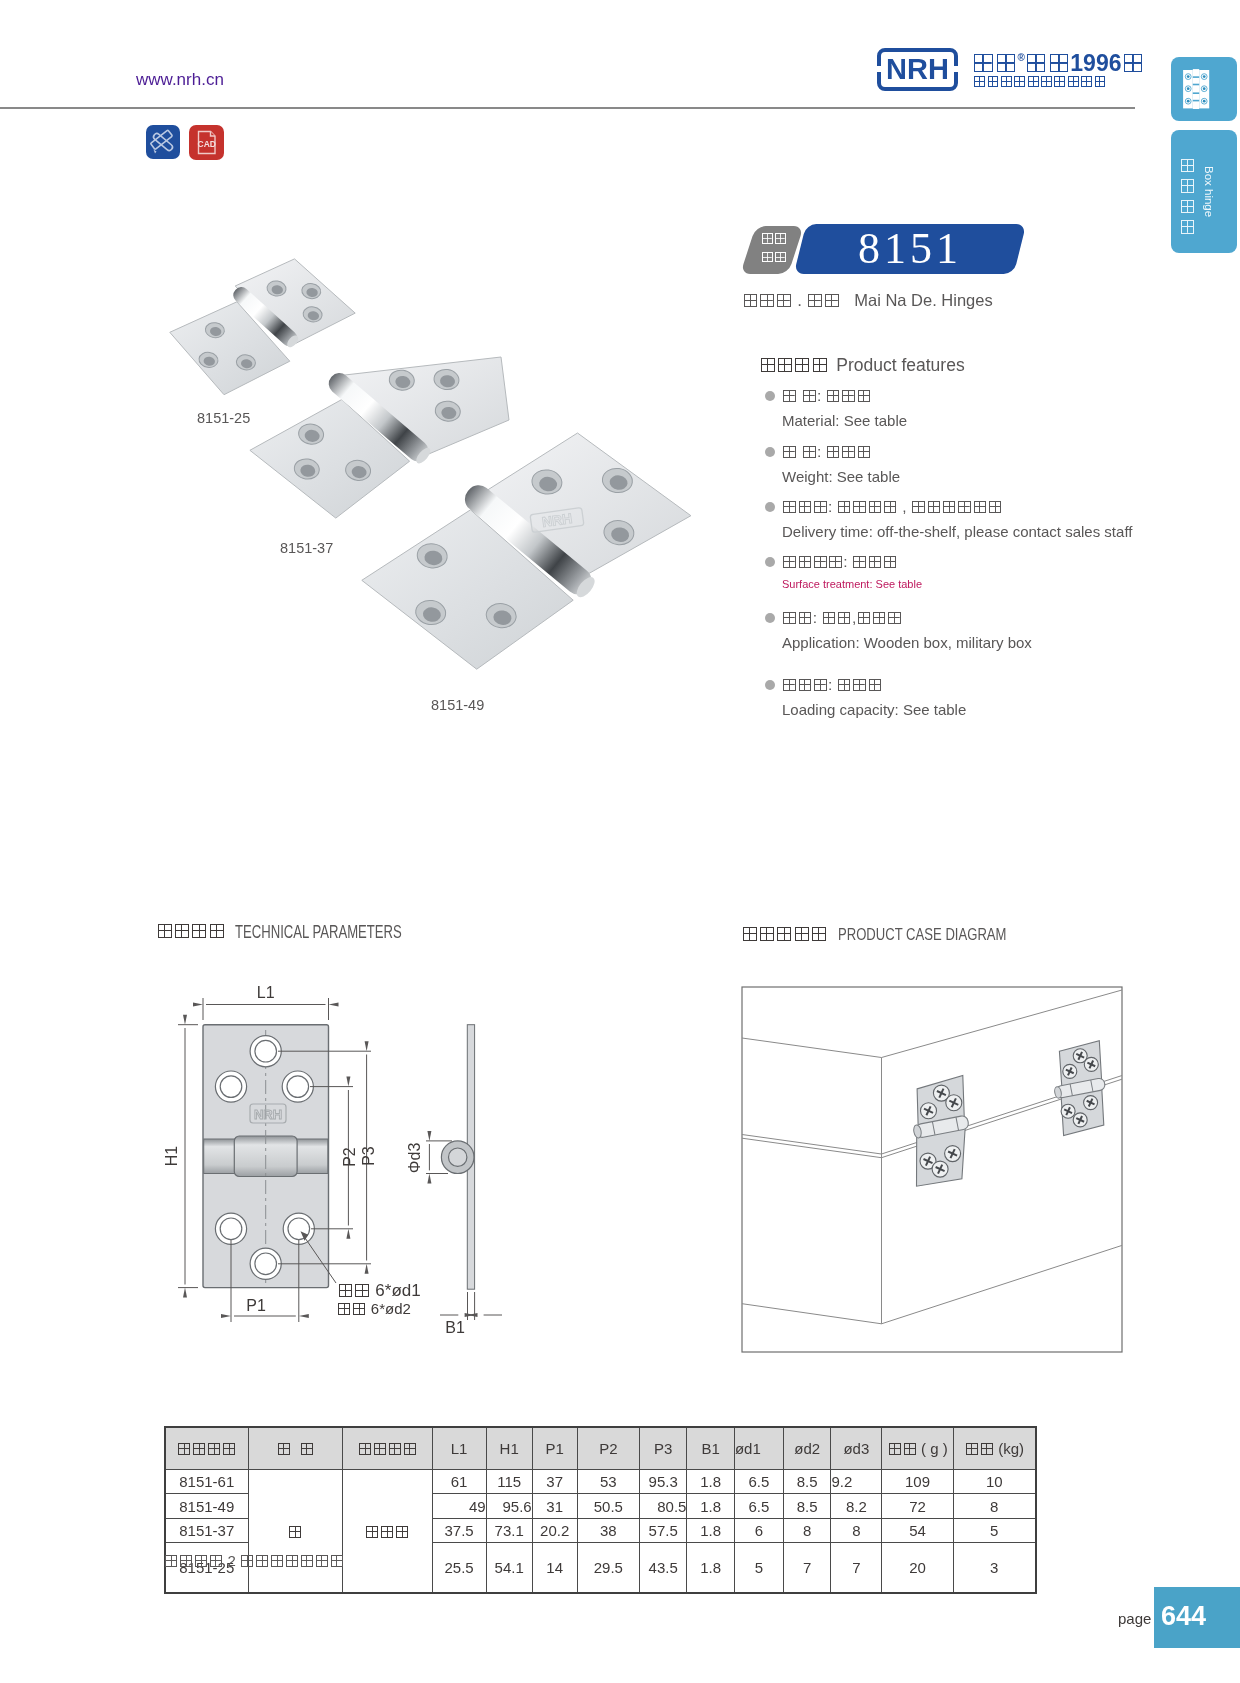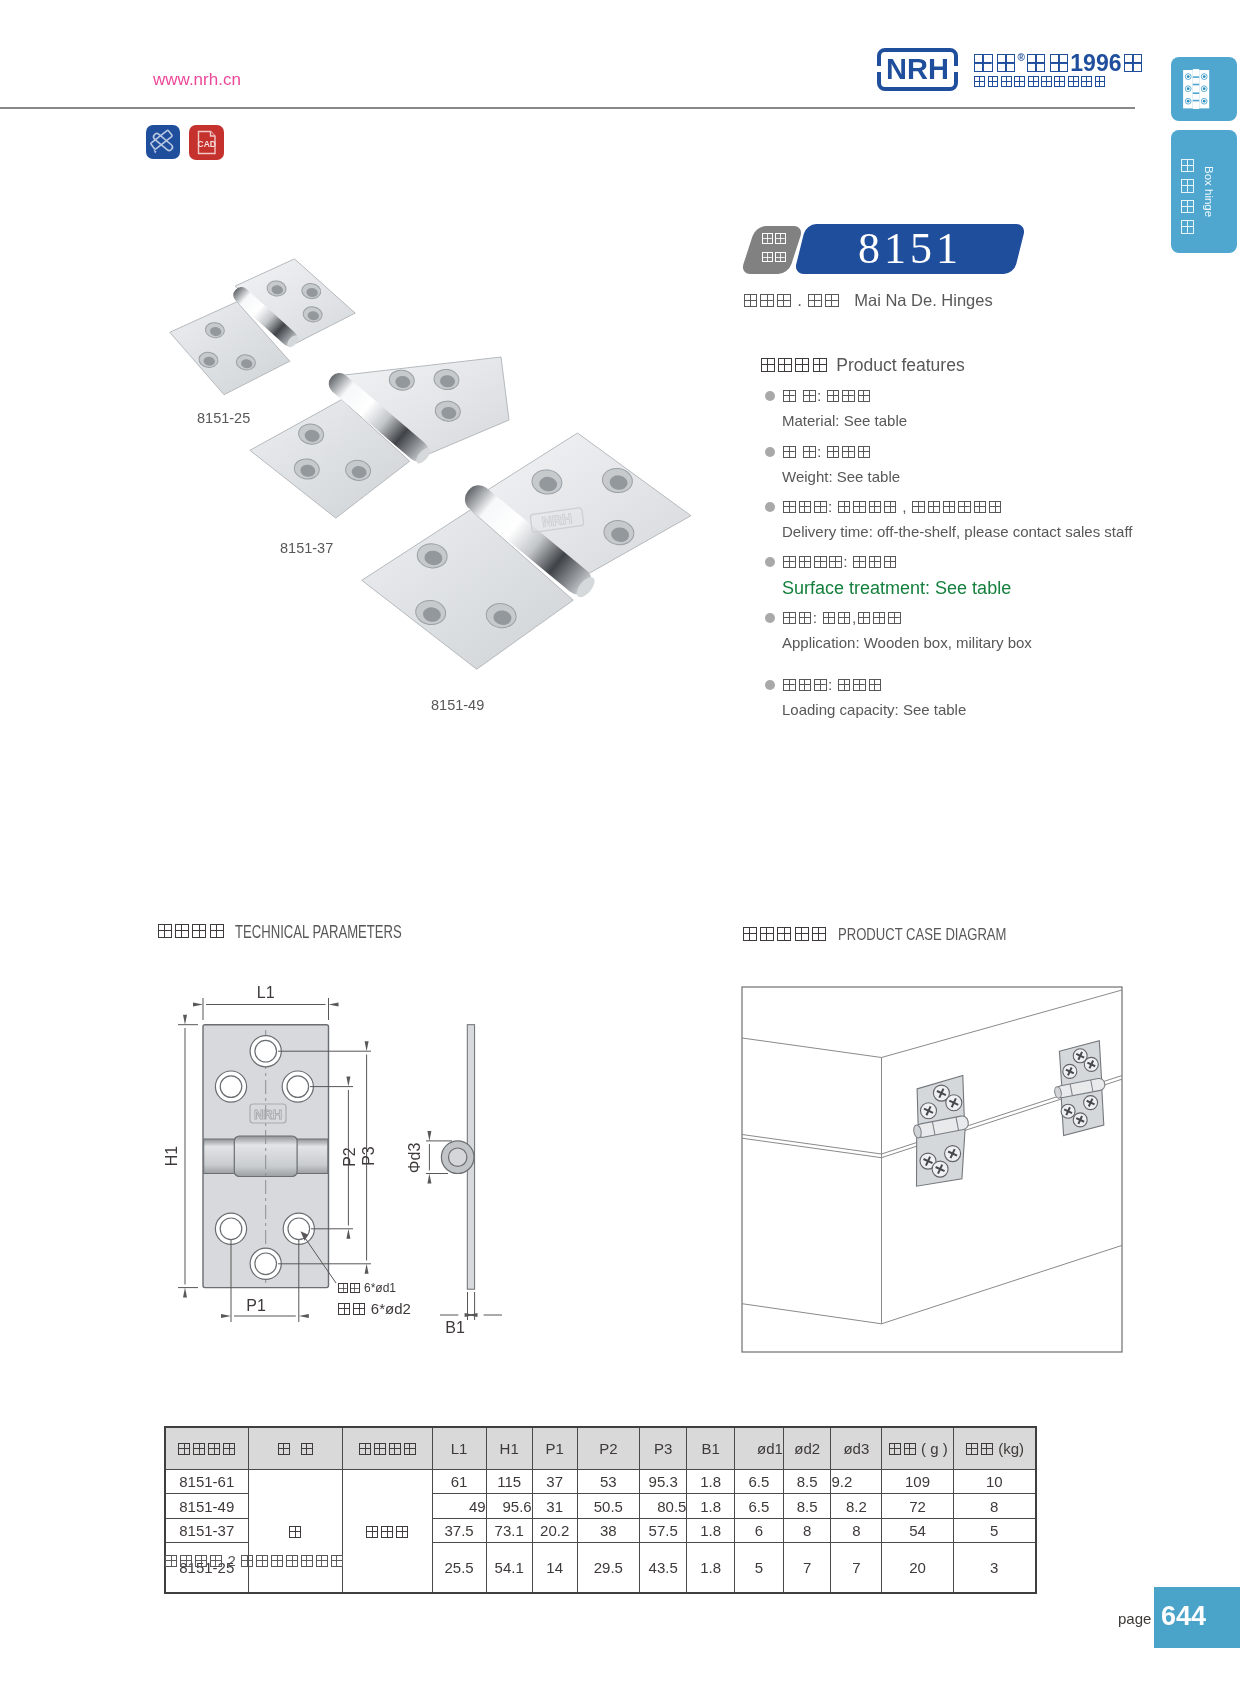--- a/index.html
+++ b/index.html
@@ -4,21 +4,21 @@
 *{margin:0;padding:0;box-sizing:border-box}
 body{width:1240px;height:1683px;position:relative;background:#fff;font-family:"Liberation Sans",sans-serif;overflow:hidden}
 .abs{position:absolute}
 i.z{display:inline-block;width:.80em;height:.80em;border:.065em solid currentColor;margin:0 .095em;vertical-align:-.065em;
 background:linear-gradient(currentColor,currentColor) 50% 50%/.065em 100% no-repeat,linear-gradient(currentColor,currentColor) 50% 50%/100% .065em no-repeat}
 i.z.b{border-width:.085em;background:linear-gradient(currentColor,currentColor) 50% 50%/.085em 100% no-repeat,linear-gradient(currentColor,currentColor) 50% 50%/100% .085em no-repeat}
 .co{letter-spacing:0}
 table{border-collapse:collapse}
 </style></head><body>
 
-<div class="abs" style="left:153px;top:70px;font-size:17px;color:#ec4899">www.nrh.cn</div>
+<div class="abs" style="left:136px;top:70px;font-size:17px;color:#4c1d95">www.nrh.cn</div>
 
 <div class="abs" style="left:0;top:107px;width:1135px;height:2px;background:#898989"></div>
 
 <div class="abs" style="left:877px;top:48px;width:81px;height:43px;border:4px solid #1f4e9d;border-radius:8px;color:#1f4e9d;font-weight:bold;font-size:29px;text-align:center;line-height:34px">NRH</div>
 <div class="abs" style="left:875px;top:66px;width:8px;height:6px;background:#fff"></div>
 <div class="abs" style="left:952px;top:66px;width:8px;height:6px;background:#fff"></div>
 
 <div class="abs" style="left:972px;top:50px;font-size:23px;font-weight:bold;color:#1f4e9d;white-space:nowrap"><i class="z b"></i><i class="z b"></i><span style="font-size:10px;vertical-align:10px">®</span><i class="z b"></i><i class="z b"></i>1996<i class="z b"></i></div>
 
 <div class="abs" style="left:973px;top:74px;width:165px;font-size:13.5px;font-weight:bold;color:#1f4e9d;letter-spacing:2.5px;white-space:nowrap"><i class="z b"></i><i class="z b"></i><i class="z b"></i><i class="z b"></i><i class="z b"></i><i class="z b"></i><i class="z b"></i><i class="z b"></i><i class="z b"></i><i class="z b"></i></div>
@@ -93,21 +93,21 @@
 <div class="abs" style="left:765px;top:447px;width:10px;height:10px;border-radius:50%;background:#a9a9a9"></div>
 <div class="abs" style="left:782px;top:443px;font-size:15.5px;color:#595757;white-space:nowrap"><i class="z"></i> <i class="z"></i><span class="co">: </span><i class="z"></i><i class="z"></i><i class="z"></i></div>
 <div class="abs" style="left:782px;top:468px;font-size:15px;color:#595757;white-space:nowrap"> Weight: See table</div>
 
 <div class="abs" style="left:765px;top:502px;width:10px;height:10px;border-radius:50%;background:#a9a9a9"></div>
 <div class="abs" style="left:782px;top:498px;font-size:15.5px;color:#595757;white-space:nowrap"><i class="z"></i><i class="z"></i><i class="z"></i><span class="co">: </span><i class="z"></i><i class="z"></i><i class="z"></i><i class="z"></i> , <i class="z"></i><i class="z"></i><i class="z"></i><i class="z"></i><i class="z"></i><i class="z"></i></div>
 <div class="abs" style="left:782px;top:523px;font-size:15px;color:#595757;white-space:nowrap">Delivery time: off-the-shelf, please contact sales staff</div>
 
 <div class="abs" style="left:765px;top:557px;width:10px;height:10px;border-radius:50%;background:#a9a9a9"></div>
 <div class="abs" style="left:782px;top:553px;font-size:15.5px;color:#595757;white-space:nowrap"><i class="z"></i><i class="z"></i><i class="z"></i><i class="z"></i><span class="co">: </span><i class="z"></i><i class="z"></i><i class="z"></i></div>
-<div class="abs" style="left:782px;top:578px;font-size:18px;color:#15803d;white-space:nowrap">Surface treatment<span class="co">: </span> See table</div>
+<div class="abs" style="left:782px;top:578px;font-size:11px;color:#be185d;white-space:nowrap">Surface treatment<span class="co">: </span> See table</div>
 
 <div class="abs" style="left:765px;top:613px;width:10px;height:10px;border-radius:50%;background:#a9a9a9"></div>
 <div class="abs" style="left:782px;top:609px;font-size:15.5px;color:#595757;white-space:nowrap"><i class="z"></i><i class="z"></i><span class="co">: </span><i class="z"></i><i class="z"></i><span class="co">,</span><i class="z"></i><i class="z"></i><i class="z"></i></div>
 <div class="abs" style="left:782px;top:634px;font-size:15px;color:#595757;white-space:nowrap">Application: Wooden box, military box</div>
 
 <div class="abs" style="left:765px;top:680px;width:10px;height:10px;border-radius:50%;background:#a9a9a9"></div>
 <div class="abs" style="left:782px;top:676px;font-size:15.5px;color:#595757;white-space:nowrap"><i class="z"></i><i class="z"></i><i class="z"></i><span class="co">: </span><i class="z"></i><i class="z"></i><i class="z"></i></div>
 <div class="abs" style="left:782px;top:701px;font-size:15px;color:#595757;white-space:nowrap">Loading capacity: See table</div>
 
 <div class="abs" style="left:197px;top:410px;font-size:14.5px;color:#595757">8151-25</div>
@@ -462,21 +462,21 @@
           <circle r="7" fill="#eef0f1" stroke="#606468" stroke-width="1.1"></circle>
           <g stroke="#46494d" stroke-width="2">
             <line x1="-4.34" y1="0" x2="4.34" y2="0" transform="rotate(25)"></line>
             <line x1="0" y1="-4.34" x2="0" y2="4.34" transform="rotate(25)"></line>
           </g>
         </g>
 </g>
 </g>
   </svg>
 
-<div class="abs" style="left:337px;top:1281px;font-size:12px;color:#3e3a39;white-space:nowrap"><i class="z"></i><i class="z"></i> 6*ød1</div>
+<div class="abs" style="left:337px;top:1281px;font-size:17px;color:#3e3a39;white-space:nowrap"><i class="z"></i><i class="z"></i> 6*ød1</div>
 <div class="abs" style="left:337px;top:1300px;font-size:15px;color:#3e3a39;white-space:nowrap"><i class="z"></i><i class="z"></i> 6*ød2</div>
 
 <table class="abs" style="left:164px;top:1426px;border-collapse:collapse;font-size:15px;color:#3e3a39;table-layout:fixed;border:2px solid #3f3f3f">
     <colgroup>
       <col style="width:83px">
       <col style="width:94.5px">
       <col style="width:89.5px">
       <col style="width:49px">
       <col style="width:46px">
       <col style="width:45px">
@@ -493,21 +493,21 @@
       <tr style="background:#d9d9d9;height:23px">
         <td style="border:1px solid #4a4a4a;text-align:center;padding:0"><i class="z"></i><i class="z"></i><i class="z"></i><i class="z"></i></td>
         <td style="border:1px solid #4a4a4a;text-align:center;padding:0"><i class="z"></i>&nbsp;&nbsp;<i class="z"></i></td>
         <td style="border:1px solid #4a4a4a;text-align:center;padding:0"><i class="z"></i><i class="z"></i><i class="z"></i><i class="z"></i></td>
         <td style="border:1px solid #4a4a4a;text-align:center;padding:0">L1</td>
         <td style="border:1px solid #4a4a4a;text-align:center;padding:0">H1</td>
         <td style="border:1px solid #4a4a4a;text-align:center;padding:0">P1</td>
         <td style="border:1px solid #4a4a4a;text-align:center;padding:0">P2</td>
         <td style="border:1px solid #4a4a4a;text-align:center;padding:0">P3</td>
         <td style="border:1px solid #4a4a4a;text-align:center;padding:0">B1</td>
-        <td style="border:1px solid #4a4a4a;text-align:right;padding:0">ød1</td>
+        <td style="border:1px solid #4a4a4a;text-align:left;padding:0">ød1</td>
         <td style="border:1px solid #4a4a4a;text-align:center;padding:0">ød2</td>
         <td style="border:1px solid #4a4a4a;text-align:center;padding:12px">ød3</td>
         <td style="border:1px solid #4a4a4a;text-align:center;padding:0"><i class="z"></i><i class="z"></i> ( g )</td>
         <td style="border:1px solid #4a4a4a;text-align:center;padding:0"><i class="z"></i><i class="z"></i> (kg)</td>
       </tr>
       <tr style="height:24.4px">
         <td style="border:1px solid #4a4a4a;text-align:center;padding:0">8151-61</td>
         <td rowspan="4" style="border:1px solid #4a4a4a;text-align:center;padding:0"><i class="z"></i></td>
         <td rowspan="4" style="border:1px solid #4a4a4a;text-align:center;padding:0"><i class="z"></i><i class="z"></i><i class="z"></i></td>
         <td style="border:1px solid #4a4a4a;text-align:center;padding:0">61</td>

